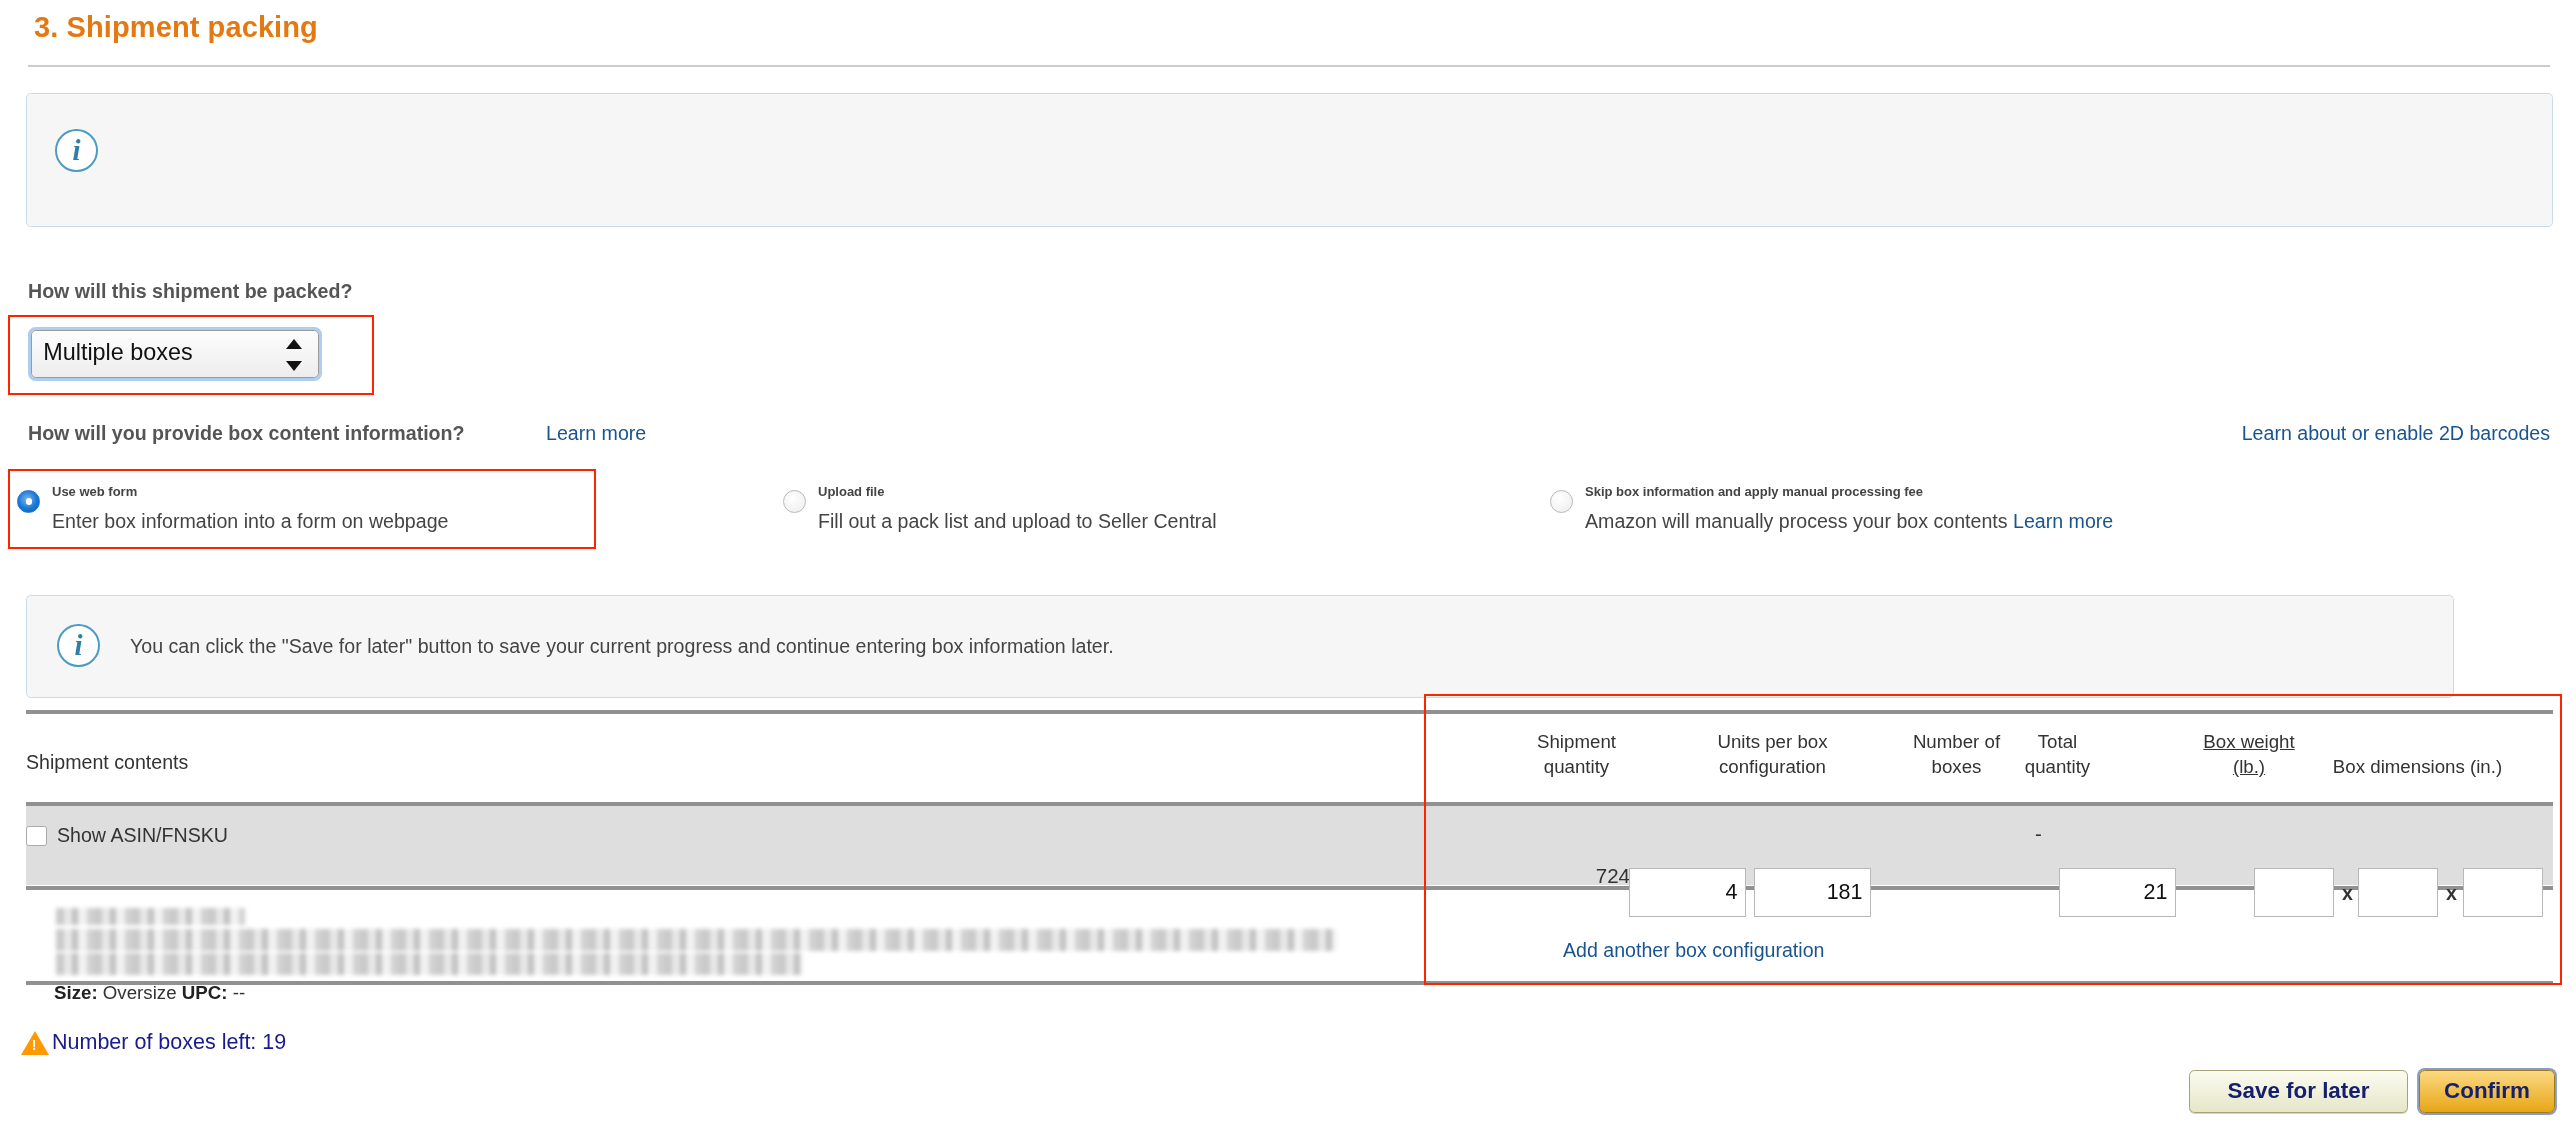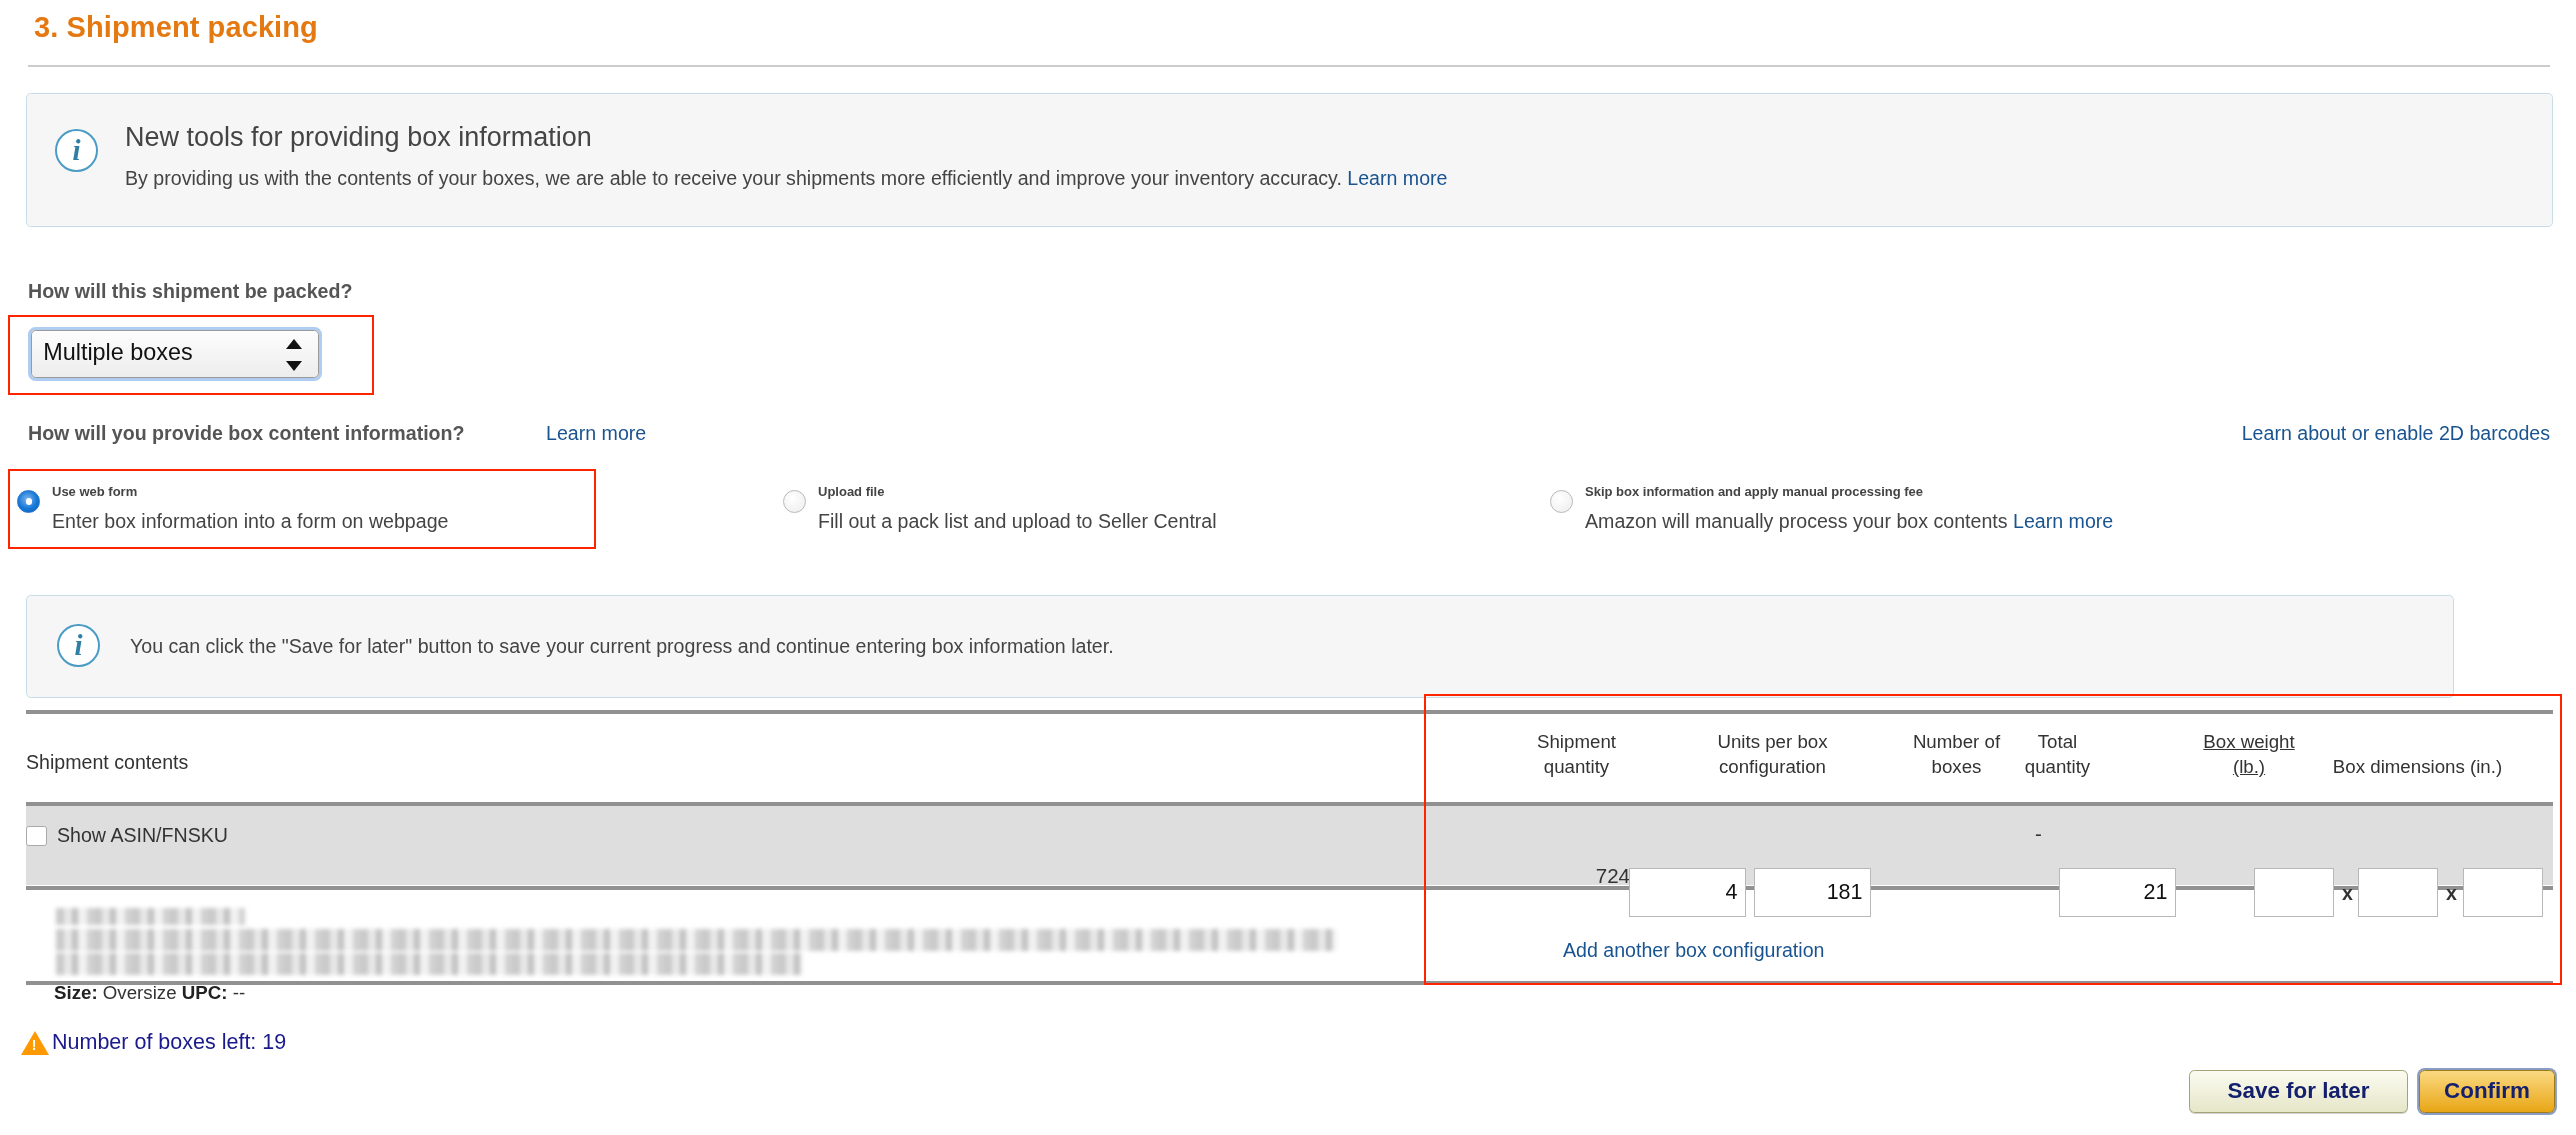--- a/index.html
+++ b/index.html
@@ -438,25 +438,20 @@
 </head>
 <body>
 
 <div class="page">
 
   <div class="section-title">3. Shipment packing</div>
   <div class="title-rule"></div>
 
   <div class="infobox" id="infobox-tools">
     <div class="info-icon">i</div>
-    <div class="info-heading">New tools for providing box information</div>
-    <div class="info-sub">
-      <span>By providing us with the contents of your boxes, we are able to receive your shipments more efficiently and improve your inventory accuracy.</span>
-      <a class="link">Learn more</a>
-    </div>
   </div>
 
   <div class="q-label" id="q-packed">How will this shipment be packed?</div>
 
   <div class="annot" id="annot-select"></div>
   <div class="select-wrap">
     <div class="select-inner">
       <div class="select-value">Multiple boxes</div>
       <div class="select-arrows">
         <div class="up"></div>

